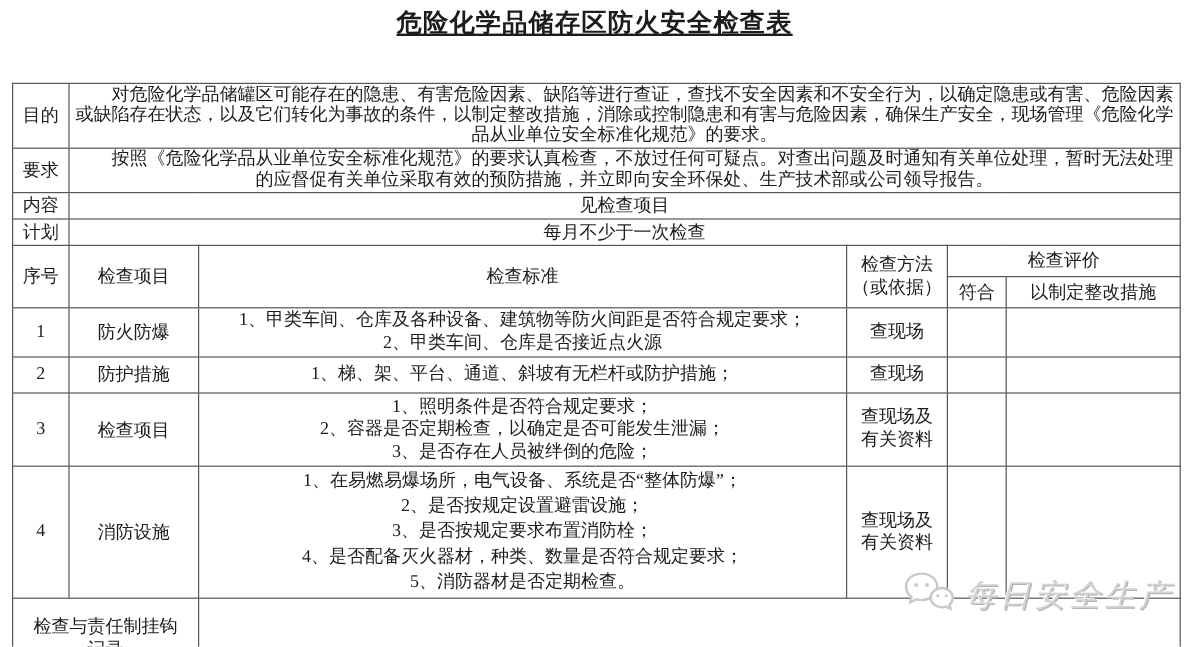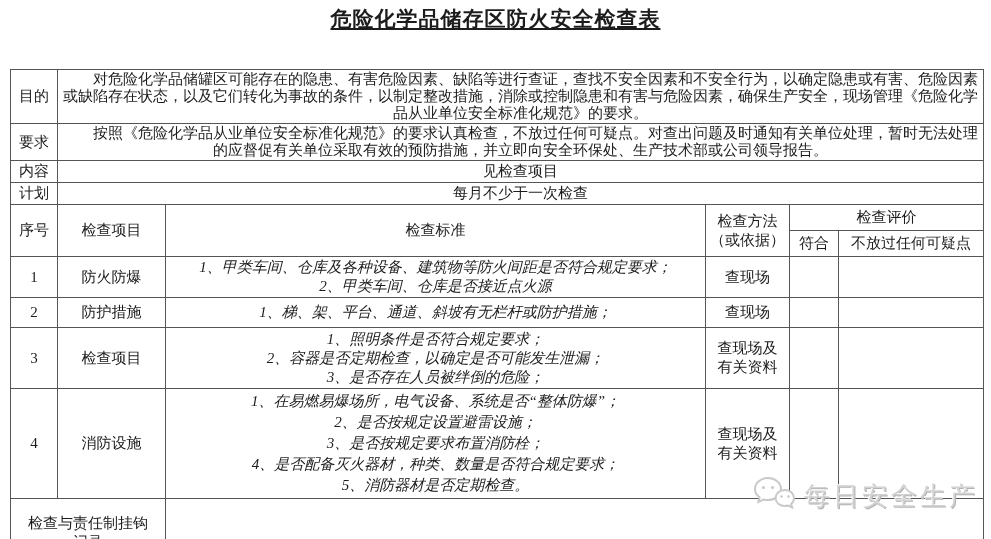--- a/index.html
+++ b/index.html
@@ -57,21 +57,20 @@
     text-align: justify;
     text-indent: 2em;
     padding: 2px 8px;
     line-height: 17px;
   }
   td.standards {
     text-align: left;
     white-space: pre-line;
     line-height: 19px;
     padding: 2px 10px;
-    font-style: italic;
   }
   tr.r-item4 td.standards { line-height: 21px; }
   td.pre { white-space: pre-line; line-height: 19px; }
 
   tr.r-purpose  { height: 38px; }
   tr.r-req      { height: 36px; }
   tr.r-content  { height: 19px; }
   tr.r-plan     { height: 19px; }
   tr.r-head1    { height: 26px; }
   tr.r-head2    { height: 26px; }
@@ -83,20 +82,21 @@
 
   .watermark {
     position: absolute;
     left: 752px;
     top: 476px;
     height: 40px;
     display: flex;
     align-items: center;
     gap: 8px;
     pointer-events: none;
+    font-style: italic;
   }
   .watermark .wm-text {
     font-size: 26px;
     letter-spacing: 3px;
     color: #d2d2d2;
     text-shadow: -1px -1px 0 #ffffff, 1px 1px 0 #b3b3b3;
     white-space: nowrap;
   }
 </style>
 </head>
@@ -141,21 +141,21 @@
     <tr class="r-head1">
       <td rowspan="2">序号</td>
       <td rowspan="2">检查项目</td>
       <td rowspan="2">检查标准</td>
       <td rowspan="2" class="pre">检查方法
 （或依据）</td>
       <td colspan="2">检查评价</td>
     </tr>
     <tr class="r-head2">
       <td>符合</td>
-      <td>不放过任何可疑点</td>
+      <td>以制定整改措施</td>
     </tr>
 
     <tr class="r-item1">
       <td>1</td>
       <td>防火防爆</td>
       <td class="standards">1、甲类车间、仓库及各种设备、建筑物等防火间距是否符合规定要求；
 2、甲类车间、仓库是否接近点火源</td>
       <td class="pre">查现场</td>
       <td></td>
       <td></td>

